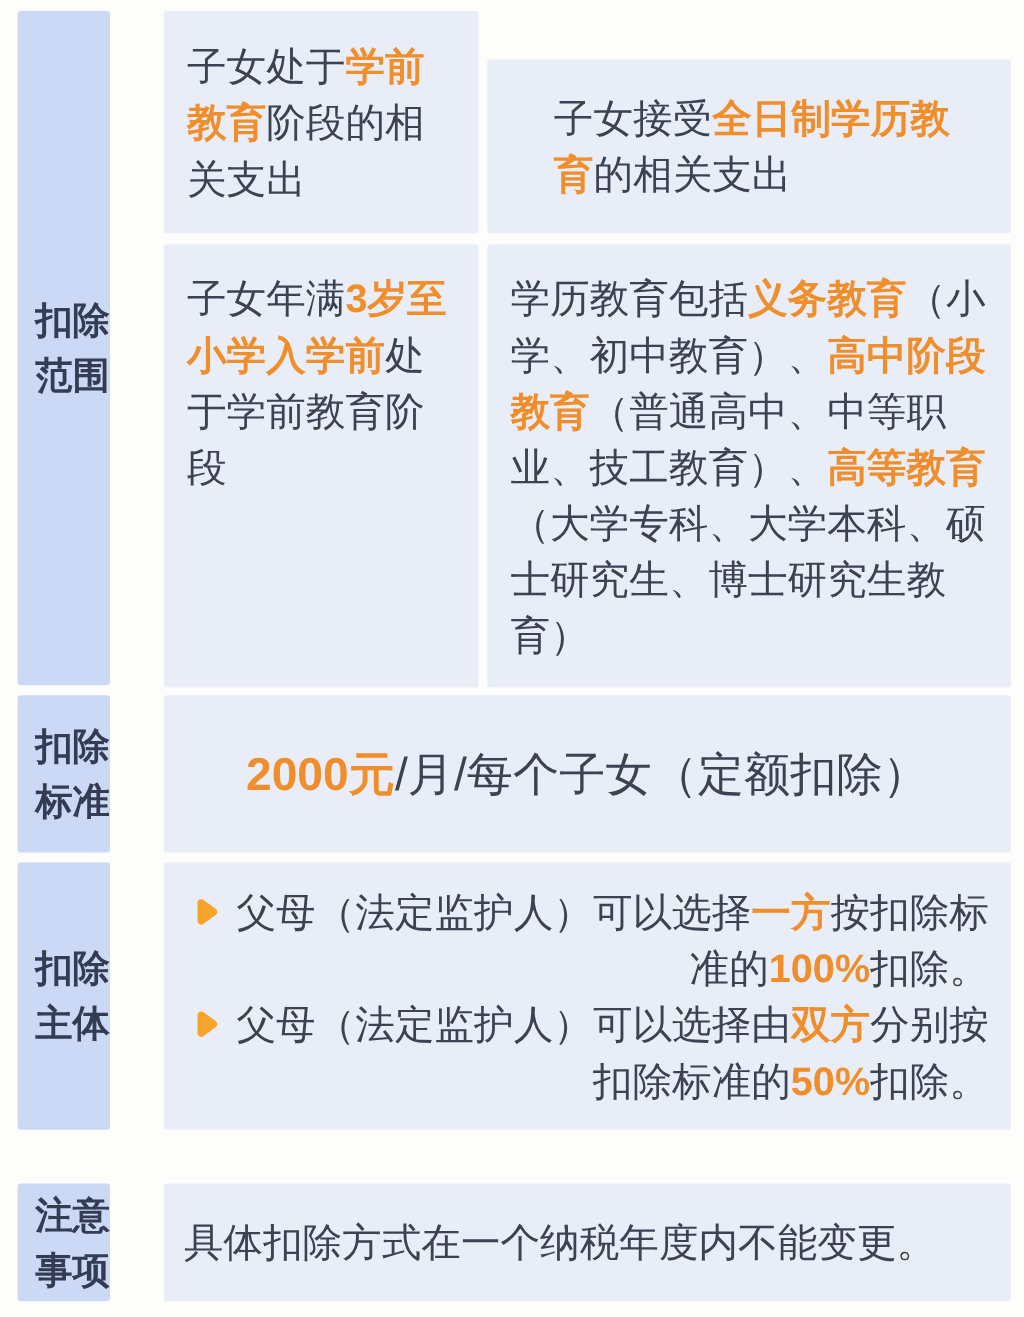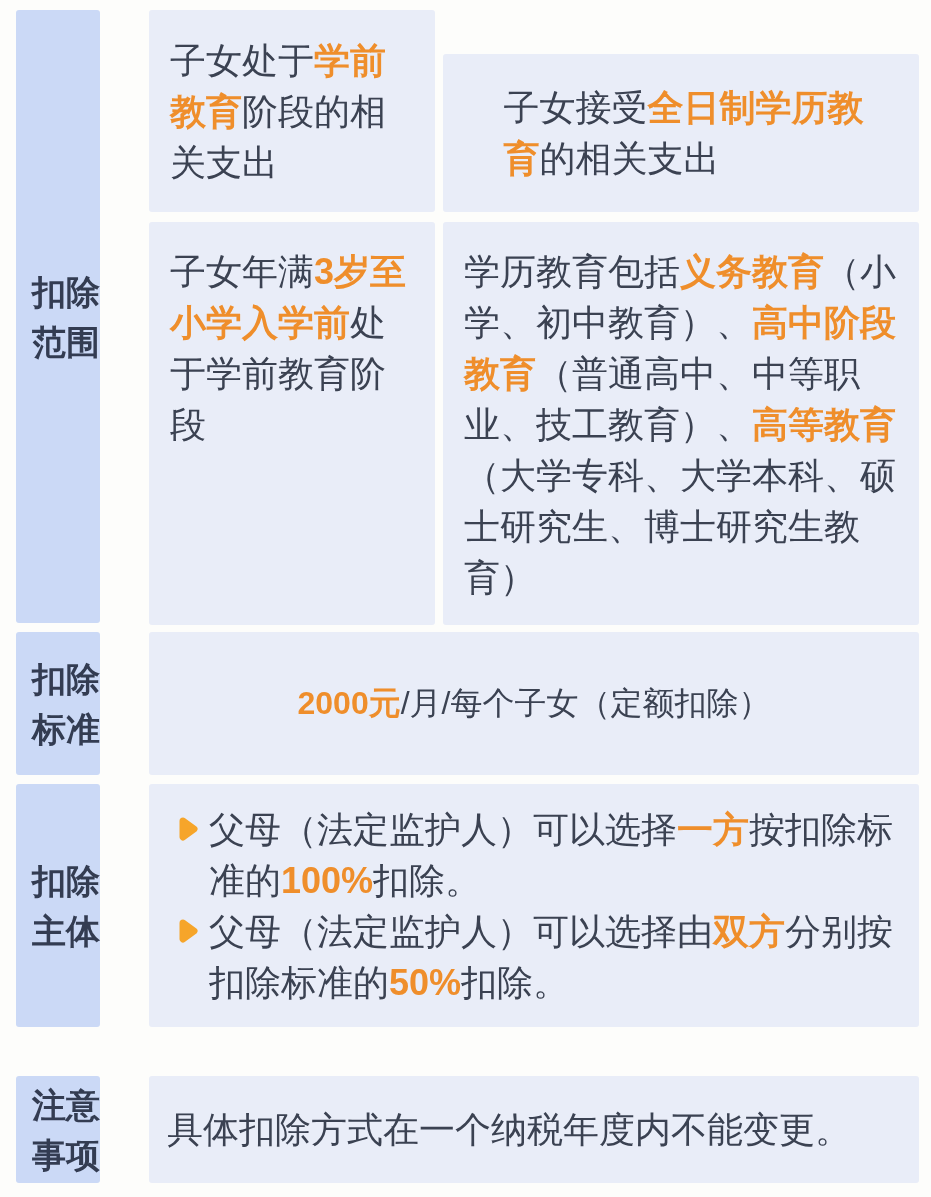--- a/index.html
+++ b/index.html
@@ -55,31 +55,31 @@
     gap:10px 8px;
   }
   .cell-pad { padding:22px 16px 22px 21px; }
   .v-center { display:flex; flex-direction:column; justify-content:center; }
   .h-center { align-items:center;margin-top:44px; }
   .top-align { padding-top:24px; }
 
   
   .standard-cell {
     height:100%; display:flex; align-items:center; justify-content:center;
-    font-size:32px;
+    font-size:42px;
   }
 
   
   .subject-cell { height:100%; padding:20px 20px 20px 18px; }
   .bullet-item { display:flex; align-items:flex-start; }
   .bullet-icon {
     flex:0 0 22px; width:22px; height:26px; margin:12px 10px 0 10px;
     color:var(--c-bullet);
   }
-  .bullet-text { flex:1; min-width:0; }
+  .bullet-text { flex:1; min-width:0;text-align:right; }
 
   
   .notes-cell {
     height:100%; display:flex; align-items:center;
     padding:10px 20px 10px 18px;
   }
 </style>
 </head>
 <body>
 

